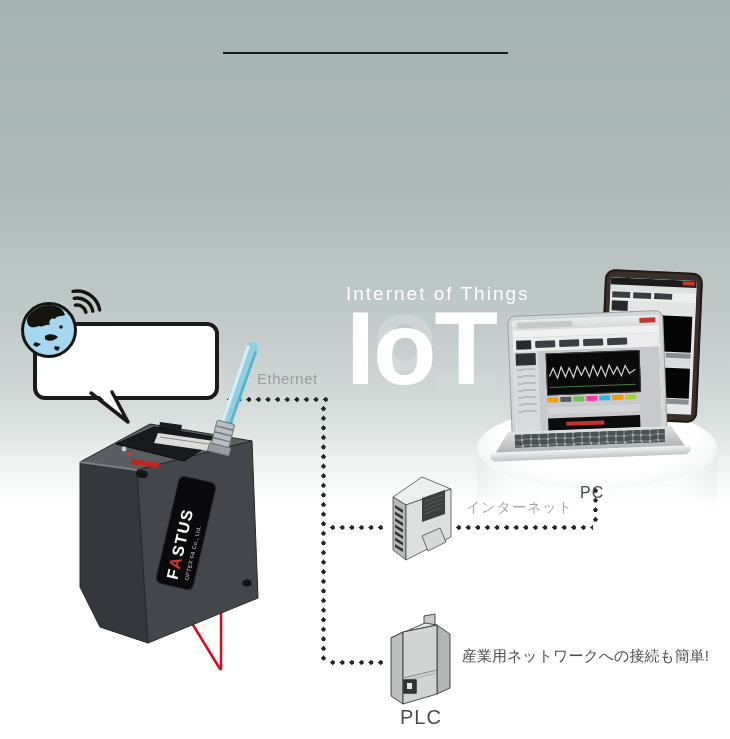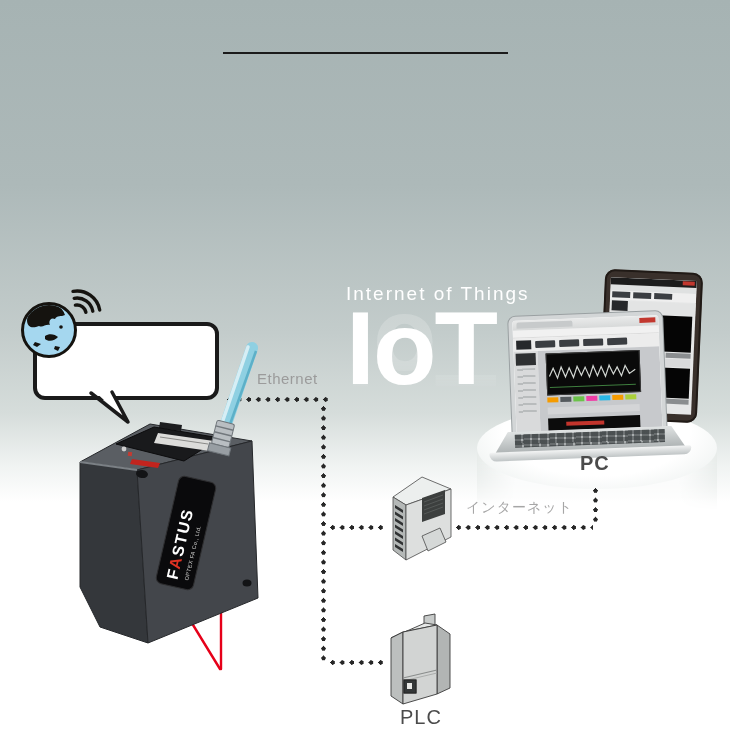--- a/index.html
+++ b/index.html
@@ -66,21 +66,21 @@
   #dot-main-v{left:321px;top:406px;height:256px;}
   #dot-hub-l{left:330px;top:525px;width:57px;}
   #dot-hub-r{left:456px;top:525px;width:137px;}
   #dot-pc-v{left:593px;top:488px;height:38px;}
   #dot-plc{left:330px;top:660px;width:53px;}
   
   .lbl{position:absolute;z-index:6;white-space:nowrap;}
   #lbl-ethernet{left:257px;top:370px;font-size:15px;color:#9b9b9b;letter-spacing:.5px;}
   #lbl-internet{left:466px;top:499px;font-size:14px;color:#a6a6a6;letter-spacing:1px;}
   #lbl-hub{left:372px;top:560px;font-size:17px;color:#121212;font-weight:600;}
-  #lbl-pc{left:580px;top:452px;font-size:20px;color:#4b4b4b;letter-spacing:1px;font-weight:bold;}
+  #lbl-pc{left:580px;top:484px;font-size:16px;color:#4b4b4b;letter-spacing:1px;}
   #lbl-plc{left:400px;top:706px;font-size:20px;color:#4b4b4b;letter-spacing:1px;}
   #lbl-note{left:462px;top:647px;font-size:15px;color:#4e4e4e;}
   svg{position:absolute;overflow:visible;}
   #svg-hub{left:388px;top:472px;z-index:5;}
   #svg-plc{left:384px;top:614px;z-index:5;}
   #svg-sensor{left:68px;top:413px;z-index:5;}
   #svg-cable{left:198px;top:338px;z-index:5;}
   #svg-bubble{left:15px;top:280px;z-index:6;}
 </style>
 </head>
@@ -290,14 +290,15 @@
         <circle cx="46" cy="47" r="1.8"></circle>
         <path d="M40,66 l5,1 -2,4 -4,-2 Z"></path>
       </g>
     </g>
   </svg>
 
   <div class="lbl" id="lbl-ethernet">Ethernet</div>
   <div class="lbl" id="lbl-internet">インターネット</div>
   <div class="lbl" id="lbl-pc">PC</div>
   <div class="lbl" id="lbl-plc">PLC</div>
+  <div class="lbl" id="lbl-note">産業用ネットワークへの接続も簡単!</div>
 
 </div>
 
 </body></html>

